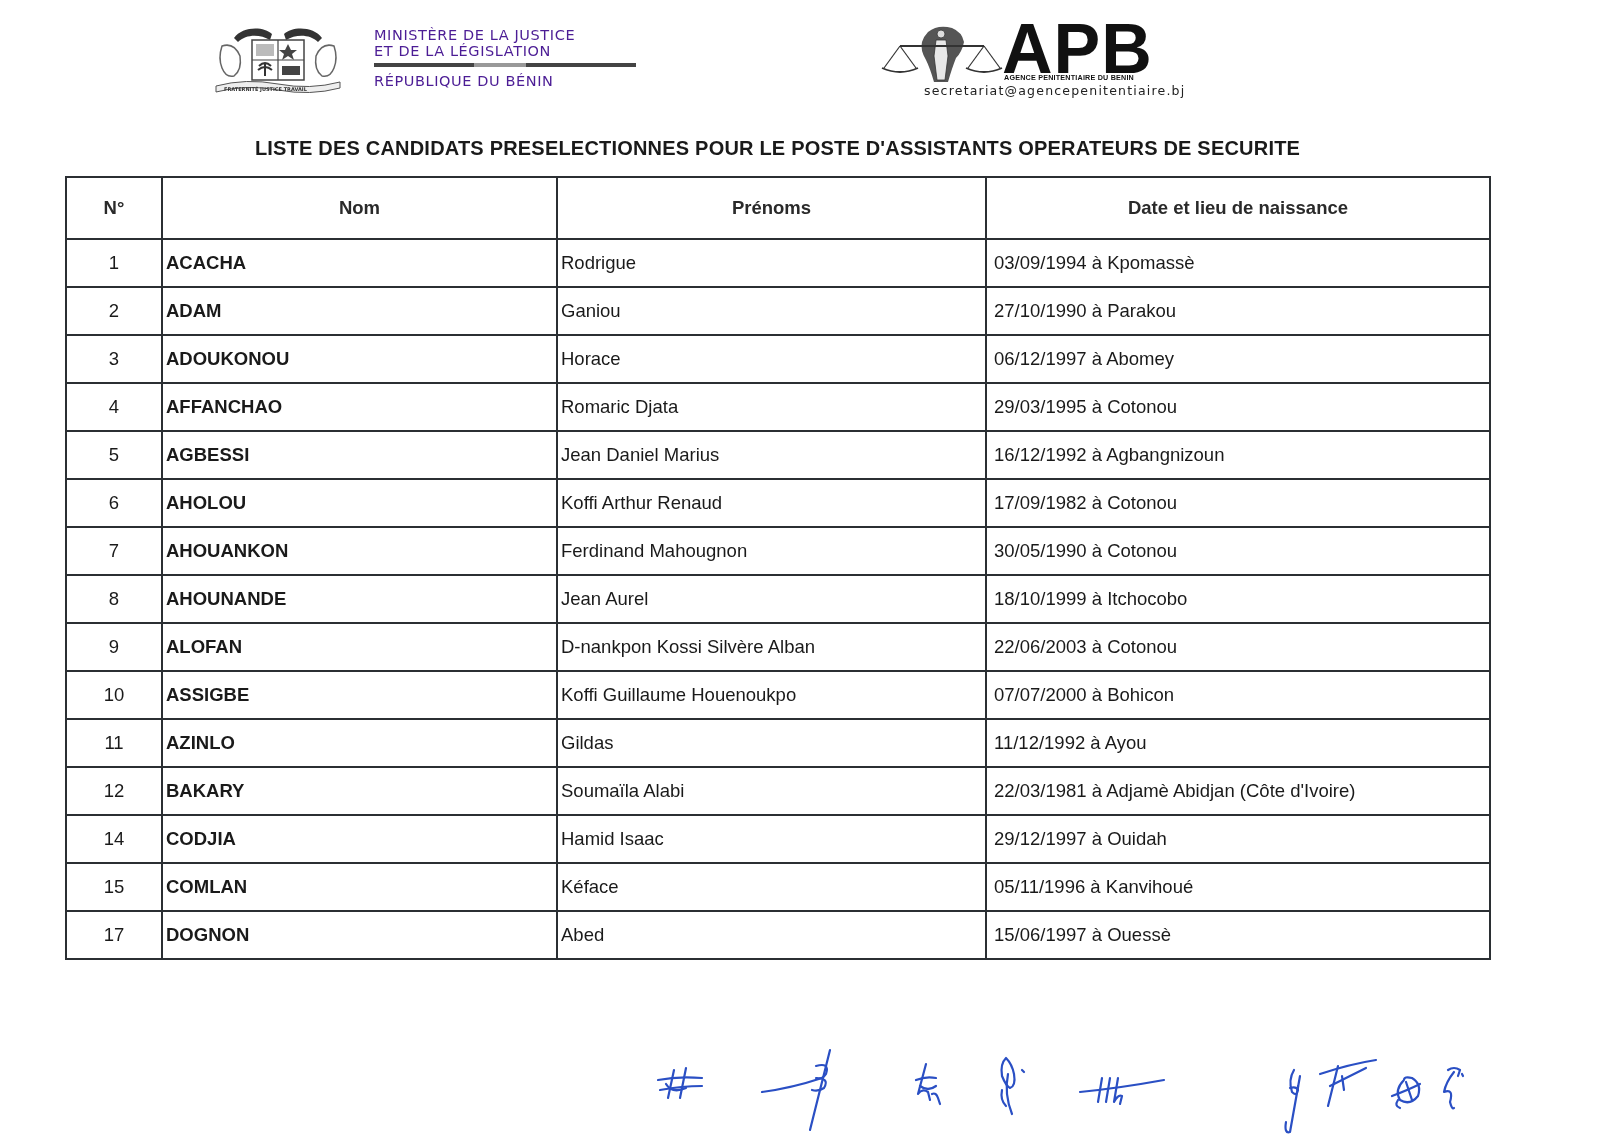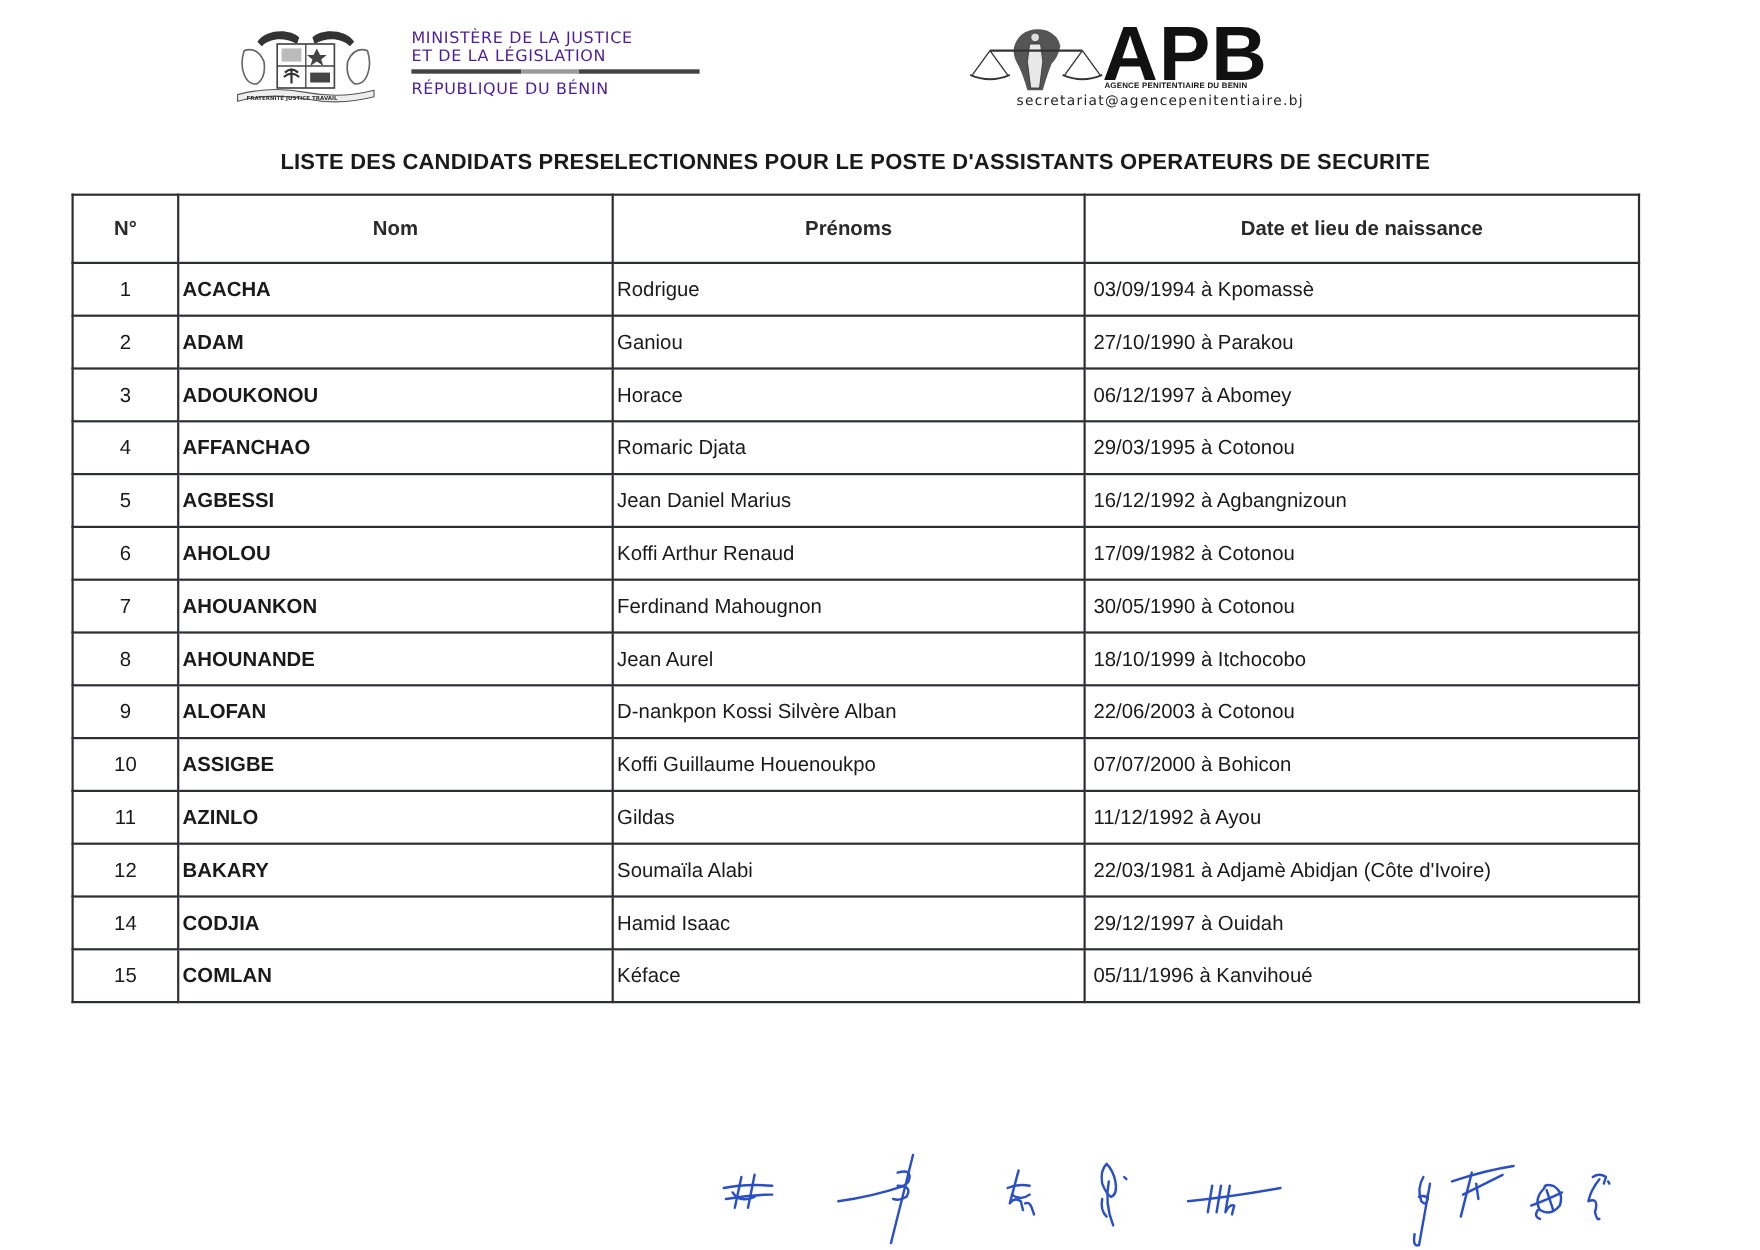--- a/index.html
+++ b/index.html
@@ -321,20 +321,26 @@
         <td class="cell-nom">CODJIA</td>
         <td class="cell-prenoms">Hamid Isaac</td>
         <td class="cell-date">29/12/1997 à Ouidah</td>
       </tr>
     <tr>
         <td class="cell-num">15</td>
         <td class="cell-nom">COMLAN</td>
         <td class="cell-prenoms">Kéface</td>
         <td class="cell-date">05/11/1996 à Kanvihoué</td>
       </tr>
+    <tr>
+        <td class="cell-num">17</td>
+        <td class="cell-nom">DOGNON</td>
+        <td class="cell-prenoms">Abed</td>
+        <td class="cell-date">15/06/1997 à Ouessè</td>
+      </tr>
   </tbody>
 </table>
 
 <div class="signatures">
   <svg viewBox="0 0 840 96" preserveAspectRatio="none" fill="none" stroke="#2a4fc4" stroke-width="2.2" stroke-linecap="round" stroke-linejoin="round">
 
     <g>
       <path d="M18 40 q20 -4 44 -2"></path>
       <path d="M20 50 q22 -4 42 -4"></path>
       <path d="M34 30 l-6 28"></path>

